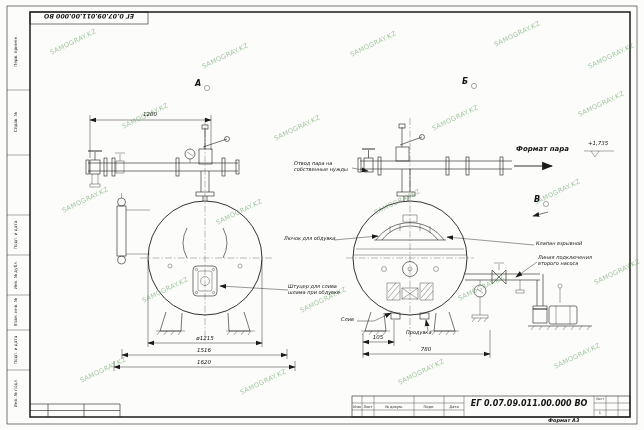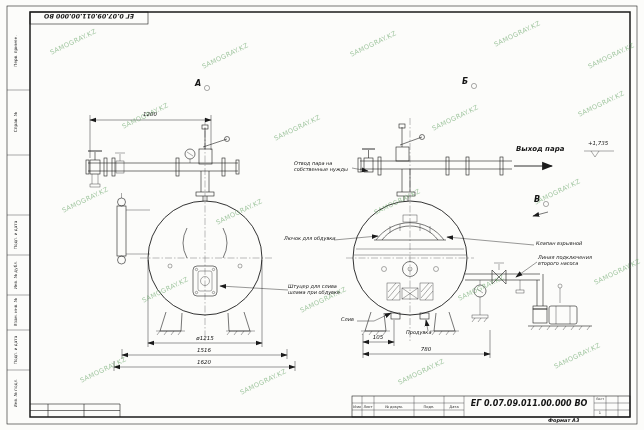--- a/index.html
+++ b/index.html
@@ -264,21 +264,21 @@
   <div class="strip" style="left:-13px;top:230px">Подп. и дата</div>
   <div class="strip" style="left:-13px;top:270px">Инв. № дубл.</div>
   <div class="strip" style="left:-13px;top:307px">Взам. инв. №</div>
   <div class="strip" style="left:-13px;top:345px">Подп. и дата</div>
   <div class="strip" style="left:-13px;top:388px">Инв. № подл.</div>
 
   <div class="lbl" style="left:195px;top:80px;font-size:8px;font-weight:bold">А</div>
   <div class="lbl" style="left:462px;top:78px;font-size:8px;font-weight:bold">Б</div>
   <div class="lbl" style="left:534px;top:196px;font-size:8px;font-weight:bold">В</div>
 
-  <div class="lbl" style="left:516px;top:146px;font-size:7px;font-weight:bold;white-space:nowrap">Выход пара</div>
+  <div class="lbl" style="left:516px;top:146px;font-size:7px;font-weight:bold;white-space:nowrap">Формат пара</div>
   <div class="lbl" style="left:588px;top:140px;font-size:5.5px">+1,735</div>
   <div class="lbl ann" style="left:294px;top:161px;width:58px">Отвод пара на собственные нужды</div>
   <div class="lbl ann" style="left:284px;top:236px;white-space:nowrap">Лючок для обдувки</div>
   <div class="lbl ann" style="left:288px;top:284px;width:62px">Штуцер для слива шлама при обдувке</div>
   <div class="lbl ann" style="left:536px;top:241px;white-space:nowrap">Клапан взрывной</div>
   <div class="lbl ann" style="left:538px;top:255px;width:66px">Линия подключения второго насоса</div>
   <div class="lbl ann" style="left:341px;top:317px;white-space:nowrap">Слив</div>
   <div class="lbl ann" style="left:406px;top:330px;white-space:nowrap">Продувка</div>
 
   <div class="lbl dim" style="left:136px;top:111px;width:28px">1200</div>

